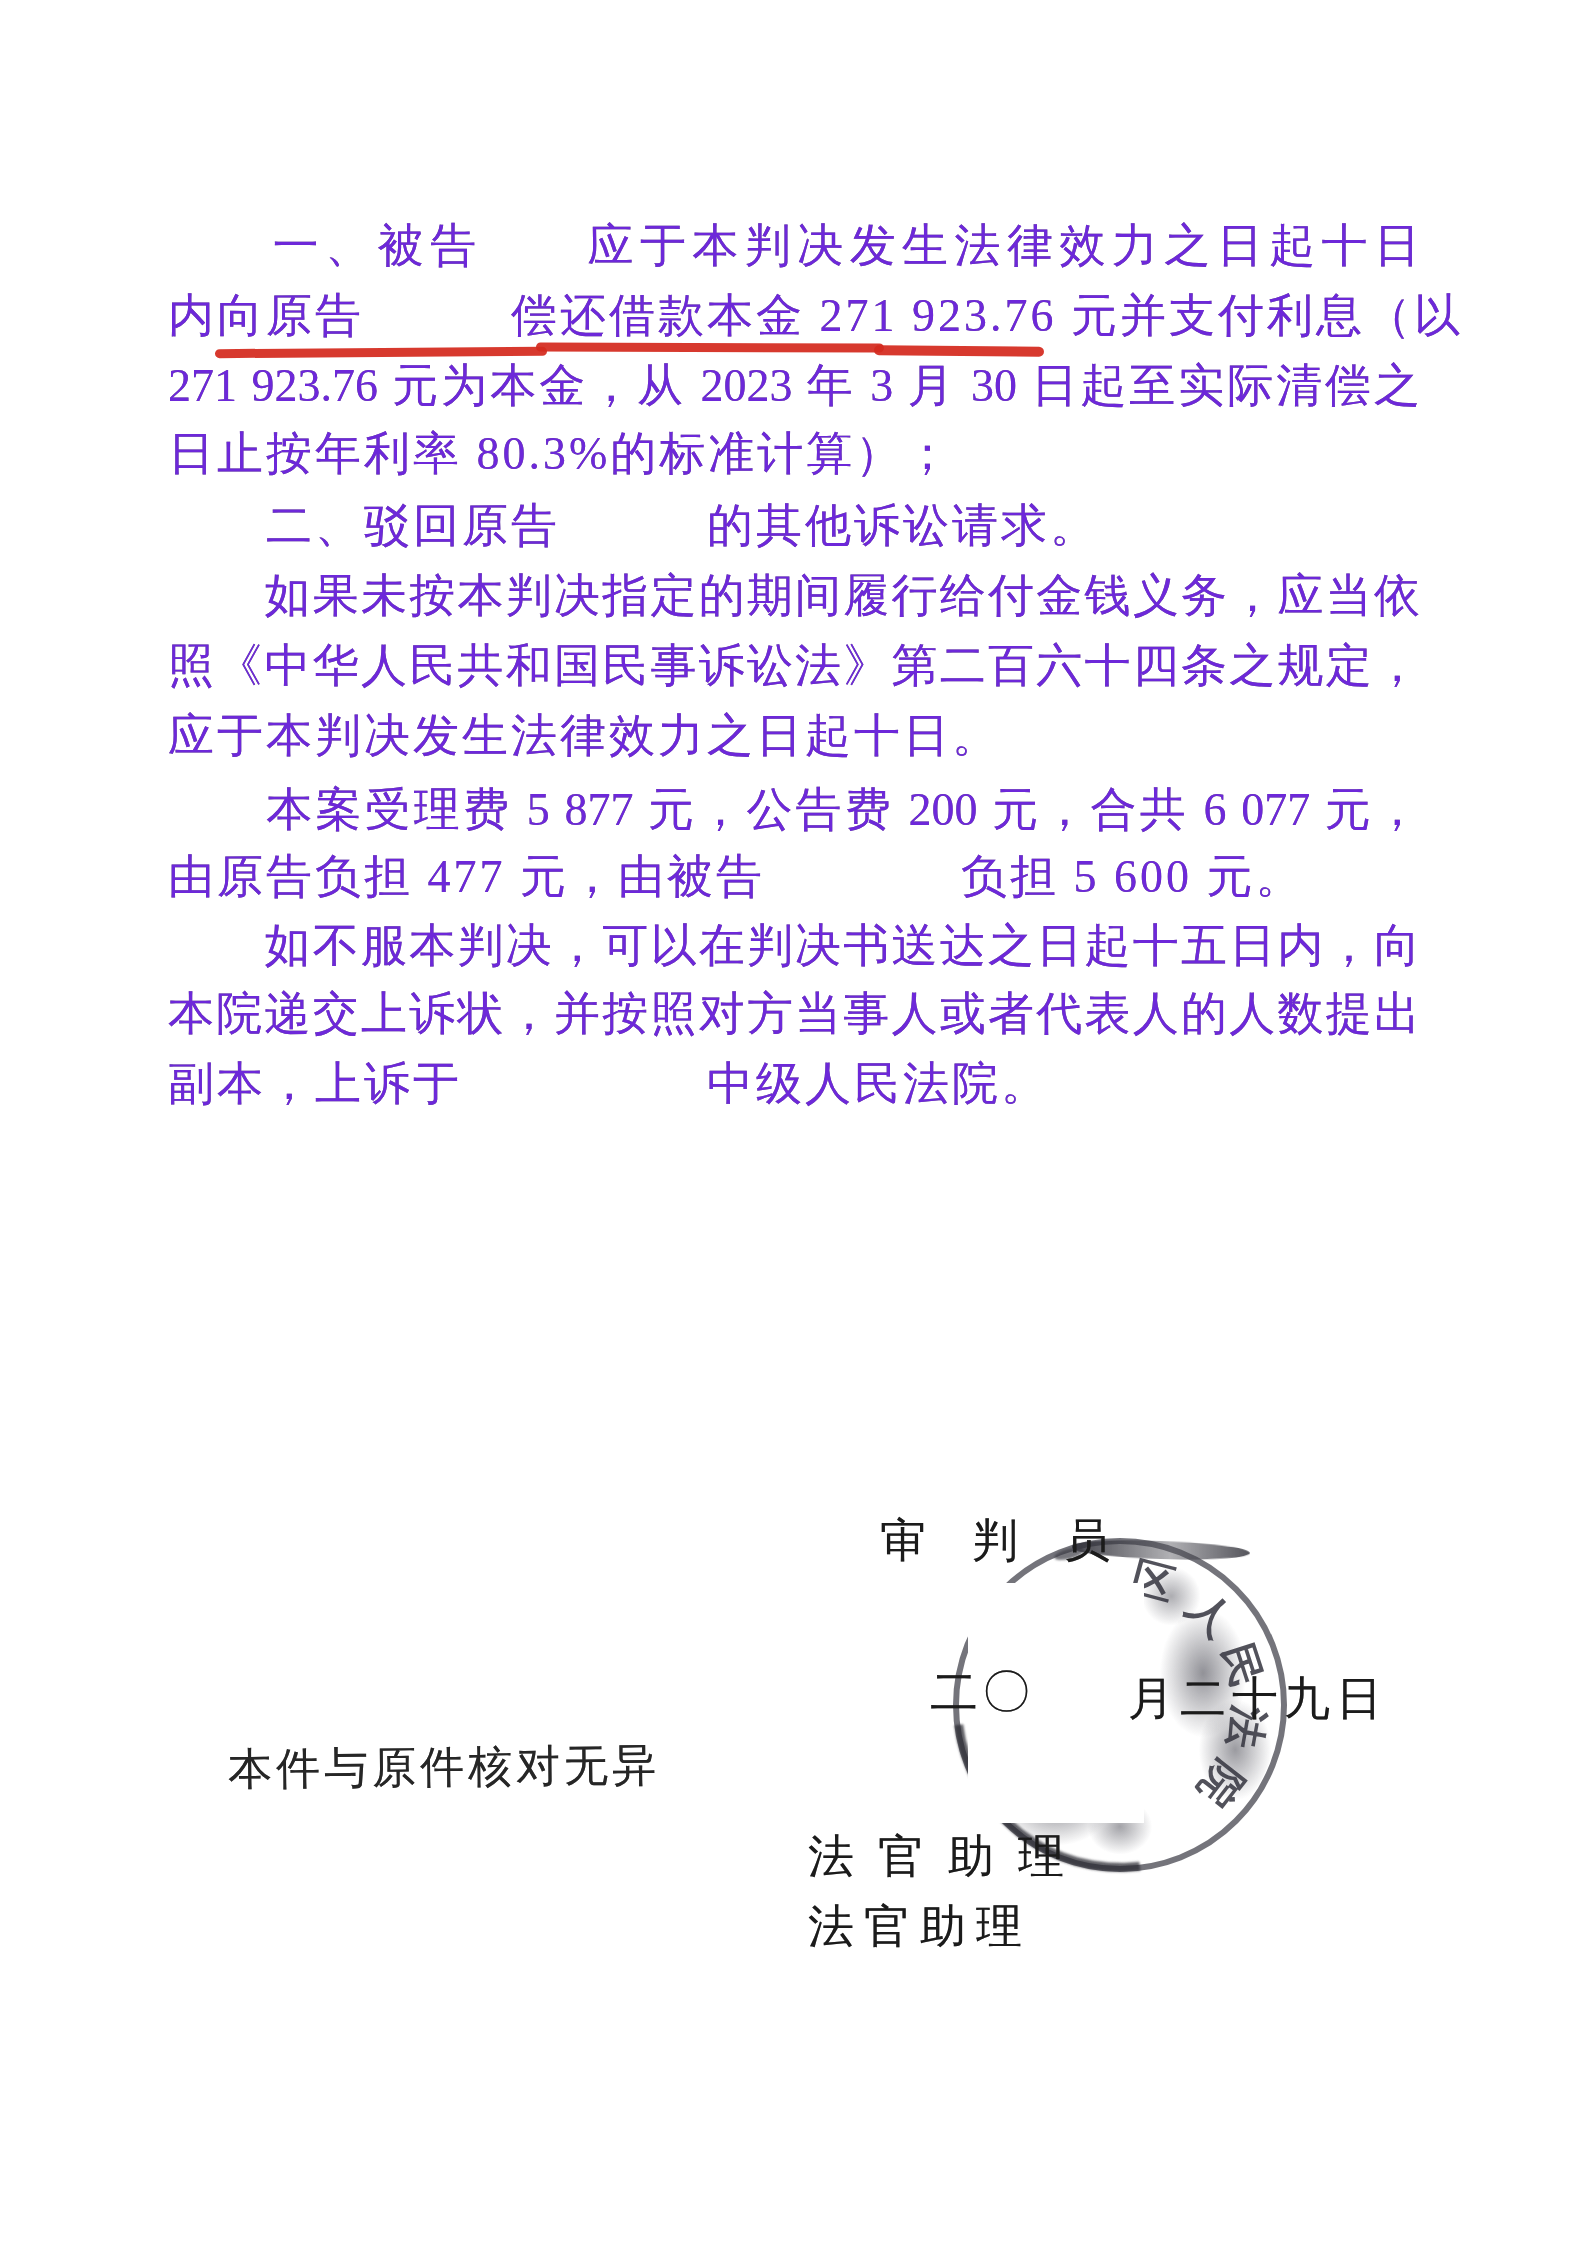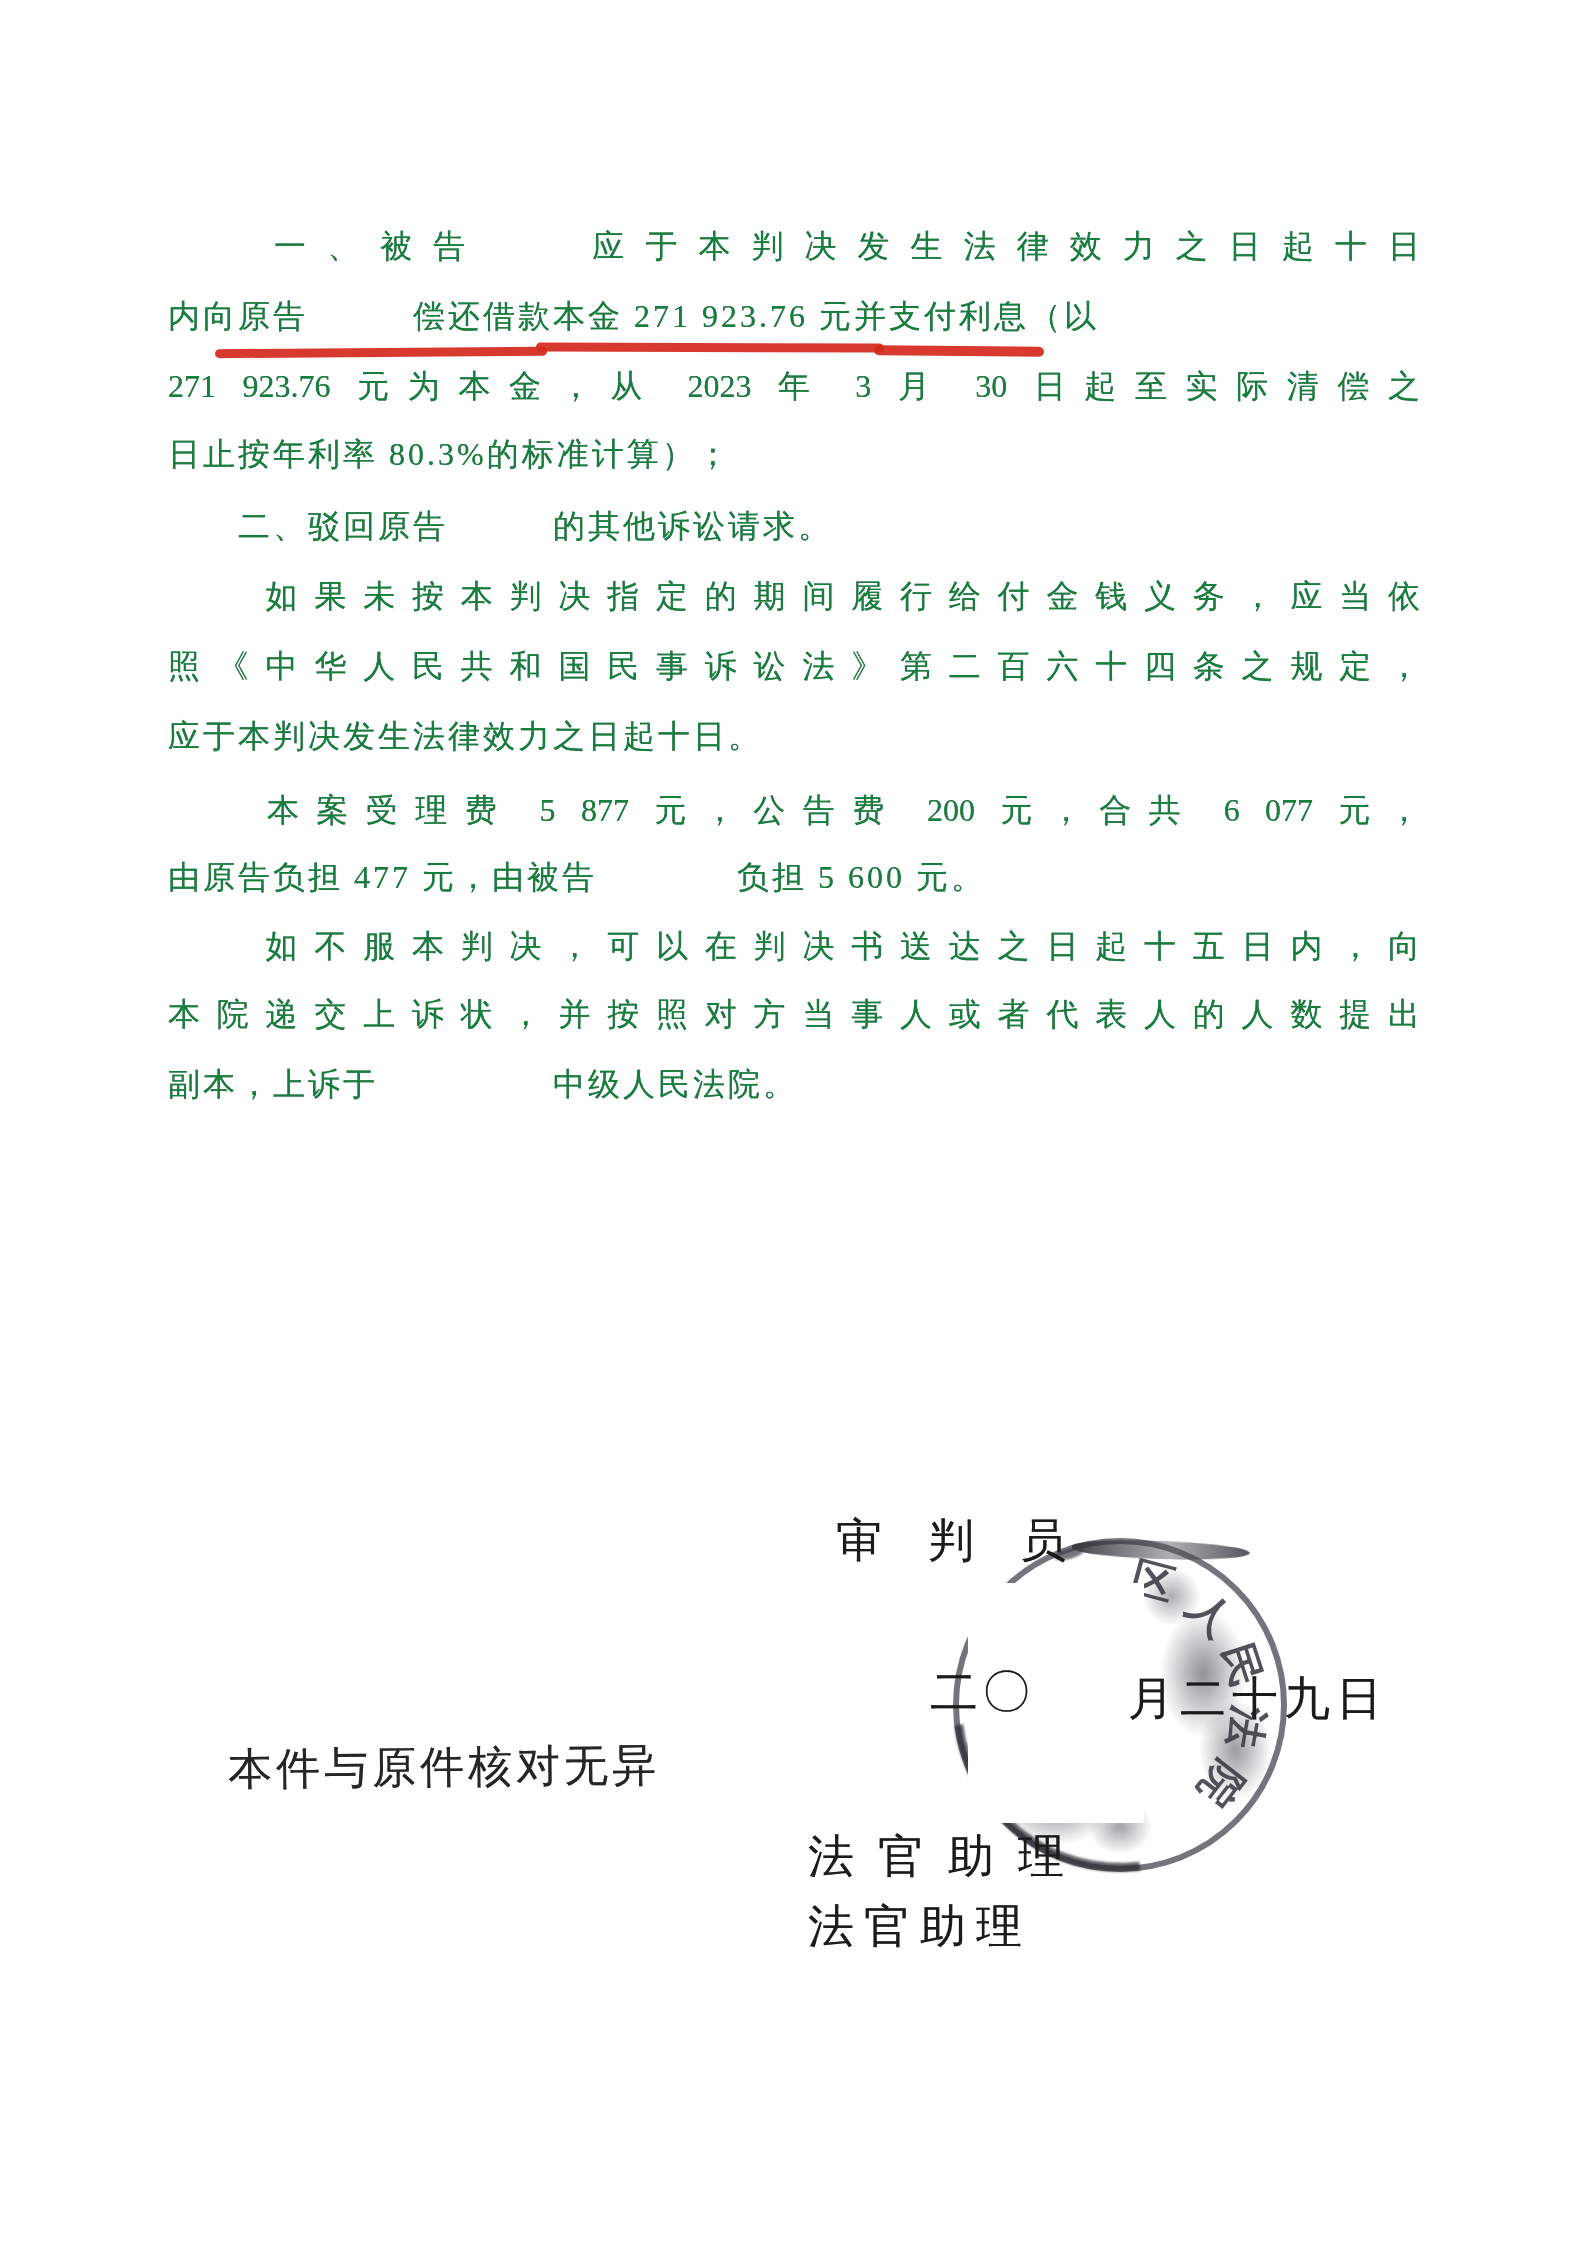--- a/index.html
+++ b/index.html
@@ -9,37 +9,37 @@
     font-family:"Liberation Serif","DejaVu Serif",serif;
   }
   .page{
     position:relative;width:1588px;height:2245px;
     background:#ffffff;overflow:hidden;color:#161616;
   }
   
   .doc{position:absolute;left:168px;top:0;width:1252px;height:2245px;}
   .line{
     position:absolute;left:0;width:1252px;
-    font-size:32px;line-height:52px;white-space:pre;
-    color:#15803d;letter-spacing:3px;
+    font-size:46px;line-height:52px;white-space:pre;
+    color:#6d28d9;letter-spacing:3px;
     text-shadow:0 0 .6px rgba(0,0,0,.55);
   }
   .line.fill{
     white-space:normal;letter-spacing:0;
     text-align:justify;text-align-last:justify;
   }
   
   .red-seg{position:absolute;background:#d42a1e;border-radius:5px;opacity:.93;}
   .red-seg.s1{left:215px;top:348px;width:332px;height:9px;transform:rotate(-.4deg);}
   .red-seg.s2{left:536px;top:343px;width:348px;height:9px;transform:rotate(.15deg);}
   .red-seg.s3{left:874px;top:346px;width:170px;height:10px;transform:rotate(.5deg);}
   
   .sig{position:absolute;font-size:46px;color:#1b1b1b;white-space:pre;z-index:3;
        text-shadow:0 0 .6px rgba(0,0,0,.5);}
-  .judge{left:836px;top:1510px;letter-spacing:46px;}
+  .judge{left:880px;top:1510px;letter-spacing:46px;}
   .date-a{left:888px;top:1660px;font-size:48px;letter-spacing:4px;margin-left:42px;}
   .date-b{left:1128px;top:1668px;letter-spacing:6px;}
   .note{left:228px;top:1738px;font-size:44px;letter-spacing:4px;color:#262626;
         transform:rotate(-.6deg);}
   .assist{left:808px;top:1826px;letter-spacing:24px;}
   .clerk{left:808px;top:1896px;letter-spacing:10px;}
   
   .stamp{position:absolute;left:953px;top:1538px;width:334px;height:334px;
          z-index:1;filter:blur(.6px);}
   .stamp .ring{position:absolute;inset:0;border-radius:50%;

